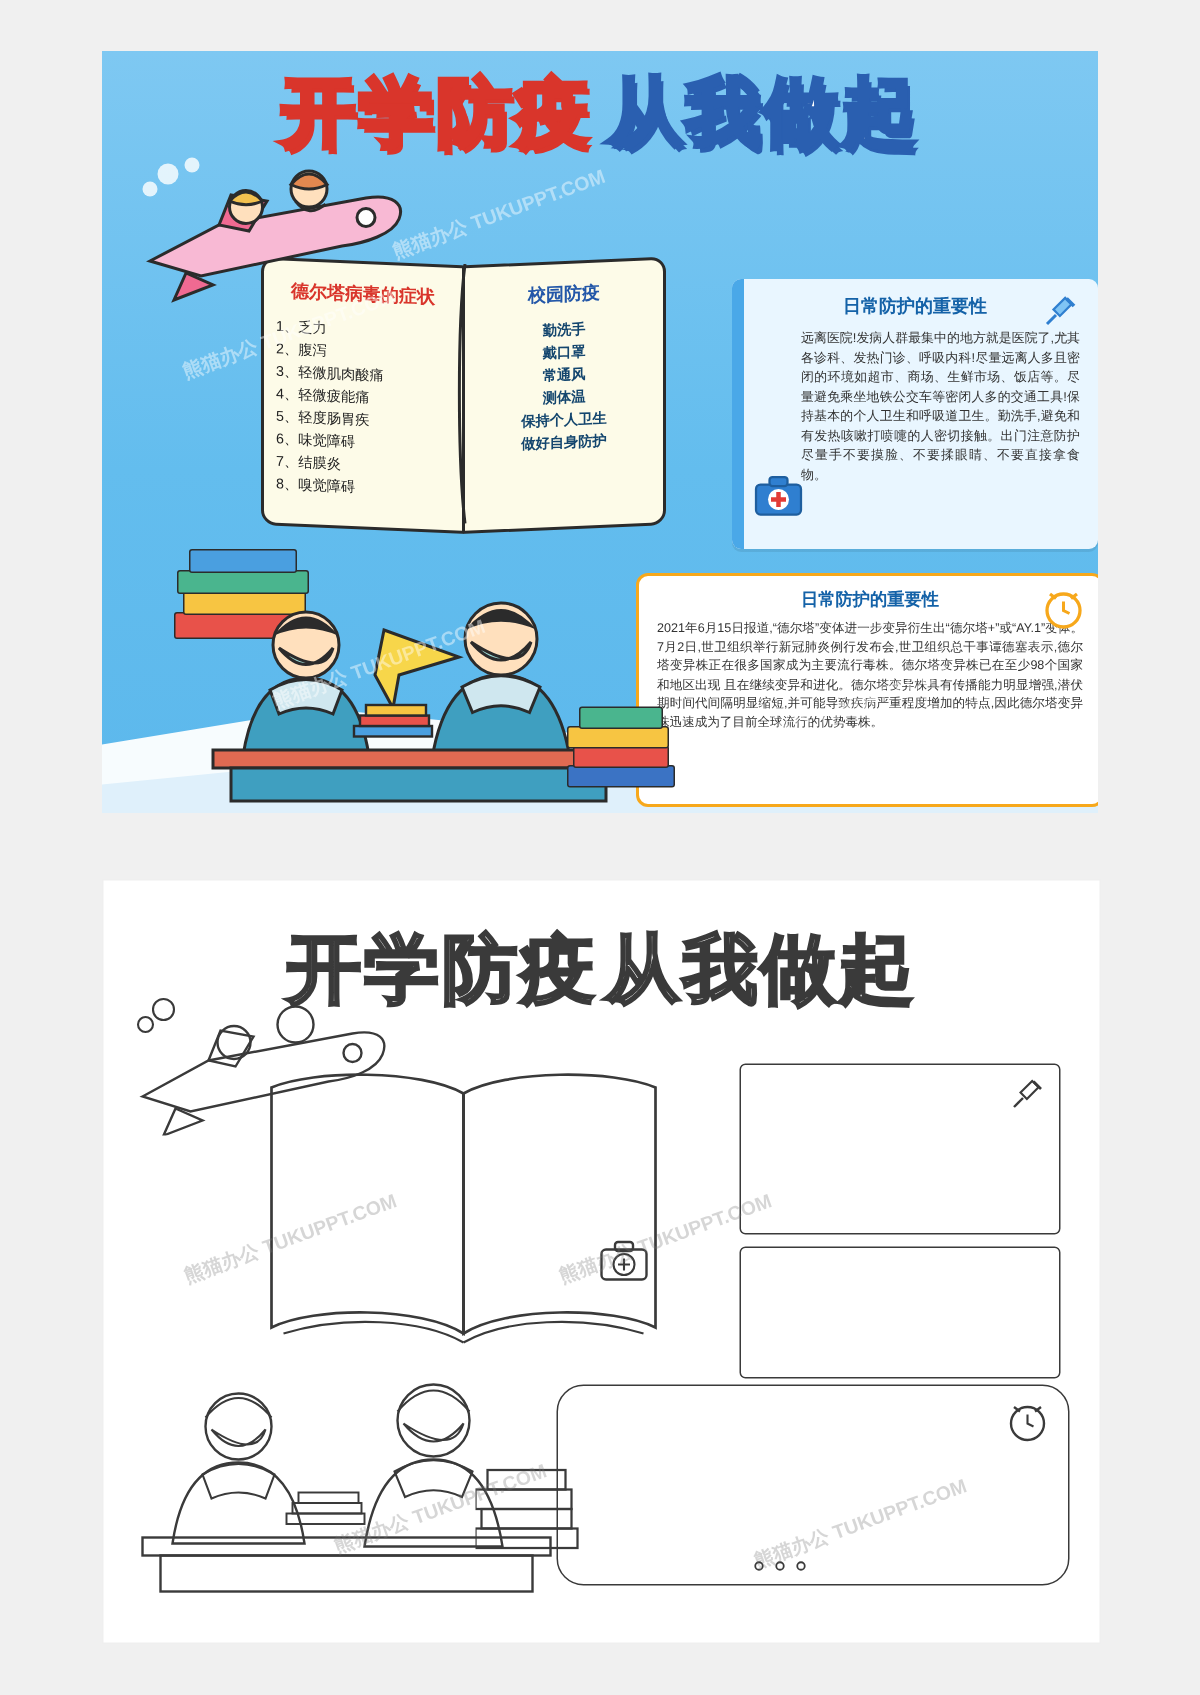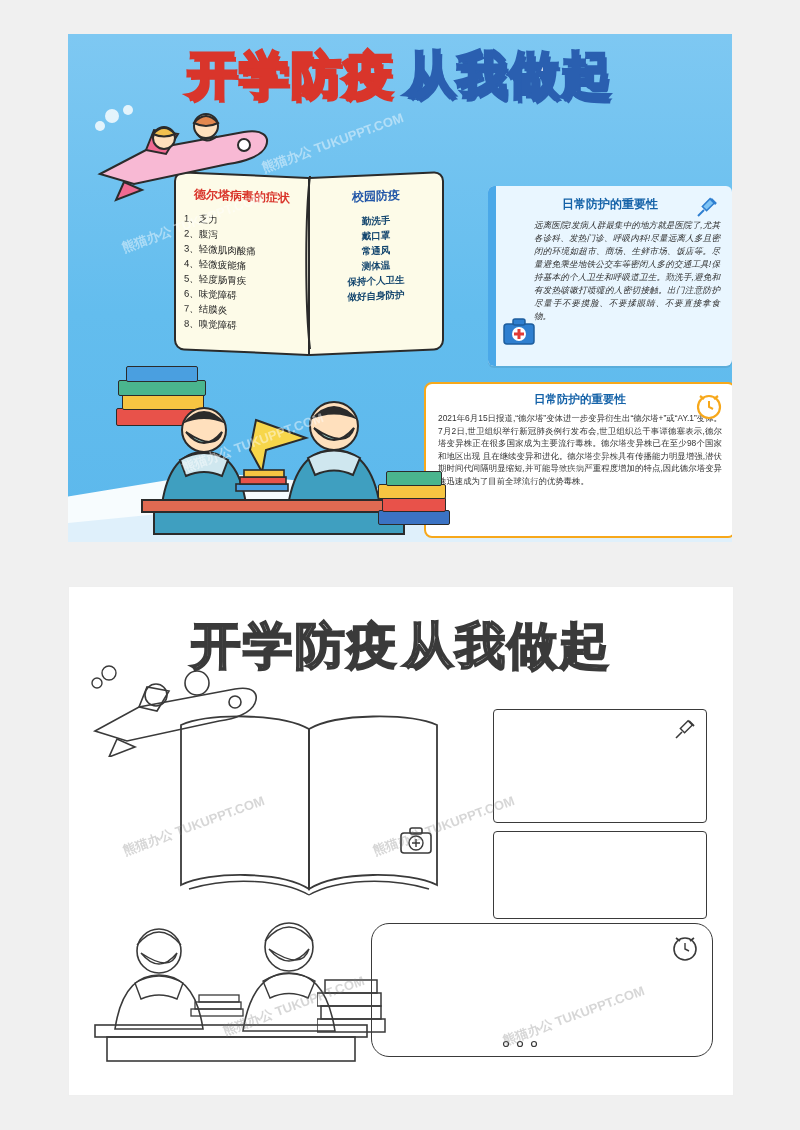--- a/index.html
+++ b/index.html
@@ -61,21 +61,21 @@
 
   
   .card-blue{
     position:absolute;left:420px;top:152px;width:244px;height:180px;
     background:#e9f6ff;border-radius:6px;box-shadow:0 2px 0 rgba(0,0,0,.08);
     z-index:4;overflow:hidden;
   }
   .card-blue .bar{position:absolute;left:0;top:0;width:8px;height:100%;background:#4aa8e8;}
   .card-blue h3{margin:10px 0 6px 0;text-align:center;font-size:12px;color:#1462a8;}
   .card-blue p{
-    margin:0 12px 0 46px;font-size:8.6px;line-height:13px;color:#333;text-align:justify;font-style:italic;
+    margin:0 12px 0 46px;font-size:8.6px;line-height:13px;color:#333;text-align:justify;
   }
   .syringe{position:absolute;right:12px;top:8px;}
   .medkit{position:absolute;left:14px;bottom:16px;}
 
   
   .card-orange{
     position:absolute;left:356px;top:348px;width:308px;height:152px;
     background:#ffffff;border:2px solid #f7a81b;border-radius:8px;z-index:4;overflow:hidden;
   }
   .card-orange h3{margin:8px 0 5px 0;text-align:center;font-size:11.5px;color:#1462a8;}

